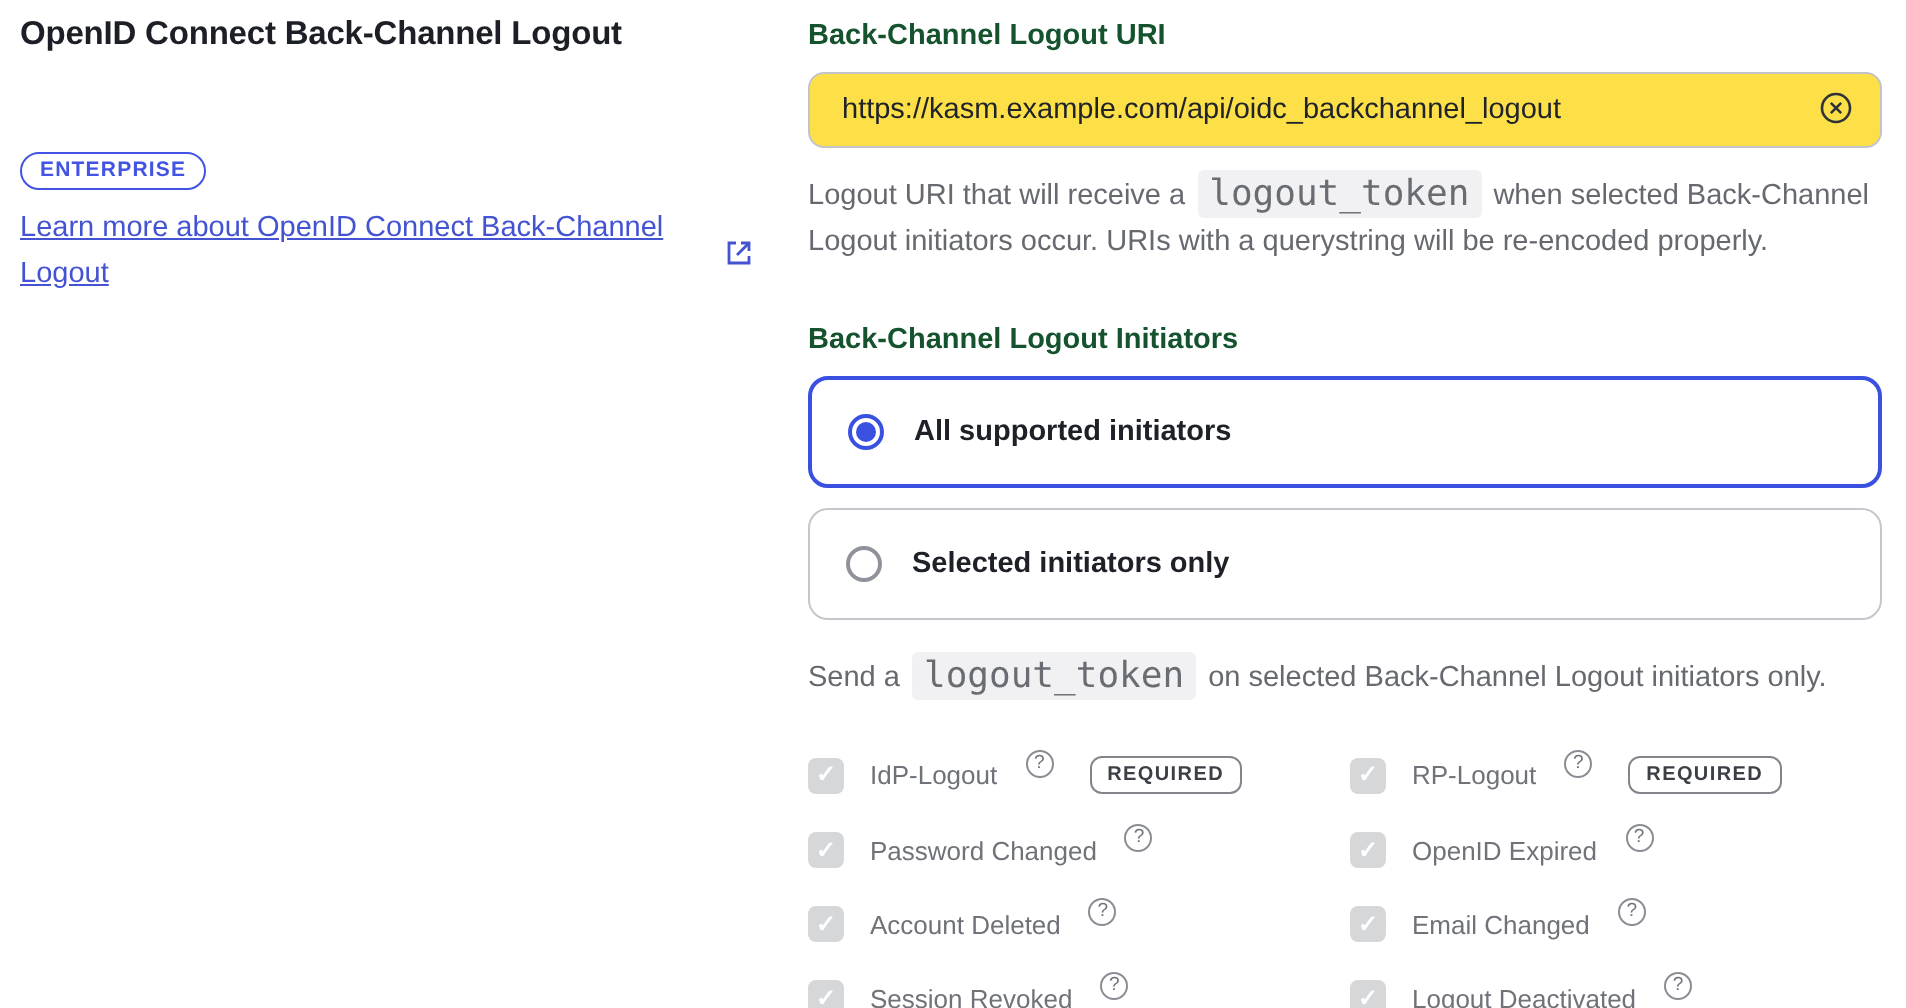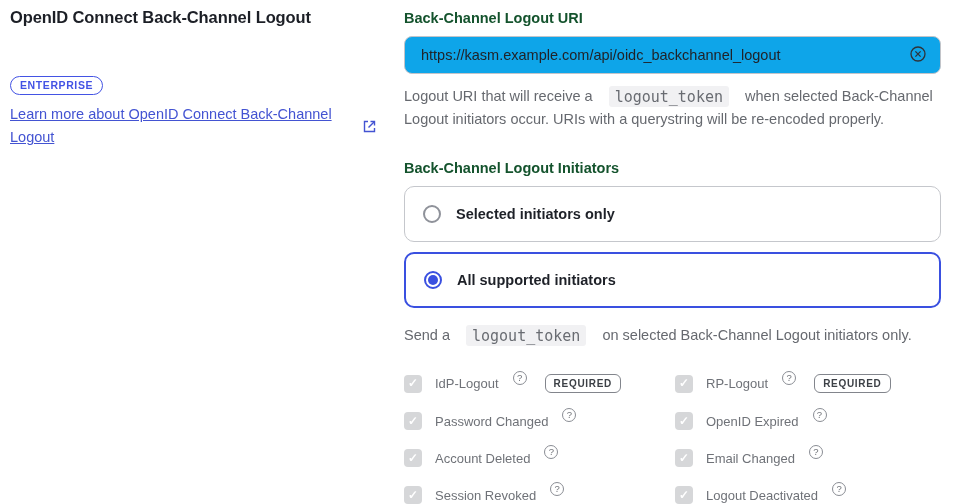--- a/index.html
+++ b/index.html
@@ -33,30 +33,30 @@
     color: #4353d2; font-size: 14.5px; line-height: 23px;
     text-decoration: underline; max-width: 332px; cursor: pointer;
   }
   .ext-icon { flex: none; display: inline-flex; }
 
   
   .field-label { font-size: 14.5px; font-weight: 700; color: #14532d; margin: 2px 0 10px 0; }
   .uri-input {
     display: flex; align-items: center; justify-content: space-between;
     border: 1px solid #c2c4c9; border-radius: 8px;
-    height: 38px; padding: 0 13px 0 16px; background: #0ea5e9; cursor: text;
+    height: 38px; padding: 0 13px 0 16px; background: #fde047; cursor: text;
   }
   .uri-value { font-size: 14.5px; color: #202329; }
   .clear-btn { display: inline-flex; cursor: pointer; border: none; background: none; padding: 0; }
 
   .help-text { font-size: 14.5px; color: #66696f; line-height: 23px; margin: 11px 0 0 0; }
   .code-chip {
     font-family: "DejaVu Sans Mono", monospace;
-    font-size: 15px; background: #f1f1f3; color: #696c72;
-    padding: 1.5px 6px; border-radius: 3px; margin: 0 12px;
+    font-size: 18px; background: #f1f1f3; color: #696c72;
+    padding: 1.5px 6px; border-radius: 3px; margin: 0 2px;
   }
 
   .section-initiators { margin-top: 29px; }
   .option-card {
     border: 1px solid #c5c7cc; border-radius: 10px;
     height: 56px; display: flex; align-items: center;
     padding: 0 18px; gap: 15px; margin-bottom: 10px; cursor: pointer;
     background: #fff;
   }
   .option-card.selected { border: 2px solid #3a50e0; }
@@ -137,28 +137,28 @@
     </div>
     <p class="help-text">
       <span>Logout URI that will receive a</span>
       <code class="code-chip">logout_token</code>
       <span>when selected Back-Channel Logout initiators occur. URIs with a querystring will be re-encoded properly.</span>
     </p>
 
     <div class="section-initiators">
       <div class="field-label">Back-Channel Logout Initiators</div>
 
+      <div class="option-card selected">
+        <span class="radio"></span>
+        <span class="option-label">All supported initiators</span>
+      </div>
+
       <div class="option-card">
         <span class="radio"></span>
         <span class="option-label">Selected initiators only</span>
-      </div>
-
-      <div class="option-card selected">
-        <span class="radio"></span>
-        <span class="option-label">All supported initiators</span>
       </div>
 
       <p class="help-text send-help">
         <span>Send a</span>
         <code class="code-chip">logout_token</code>
         <span>on selected Back-Channel Logout initiators only.</span>
       </p>
 
       <div class="cb-grid">
 

